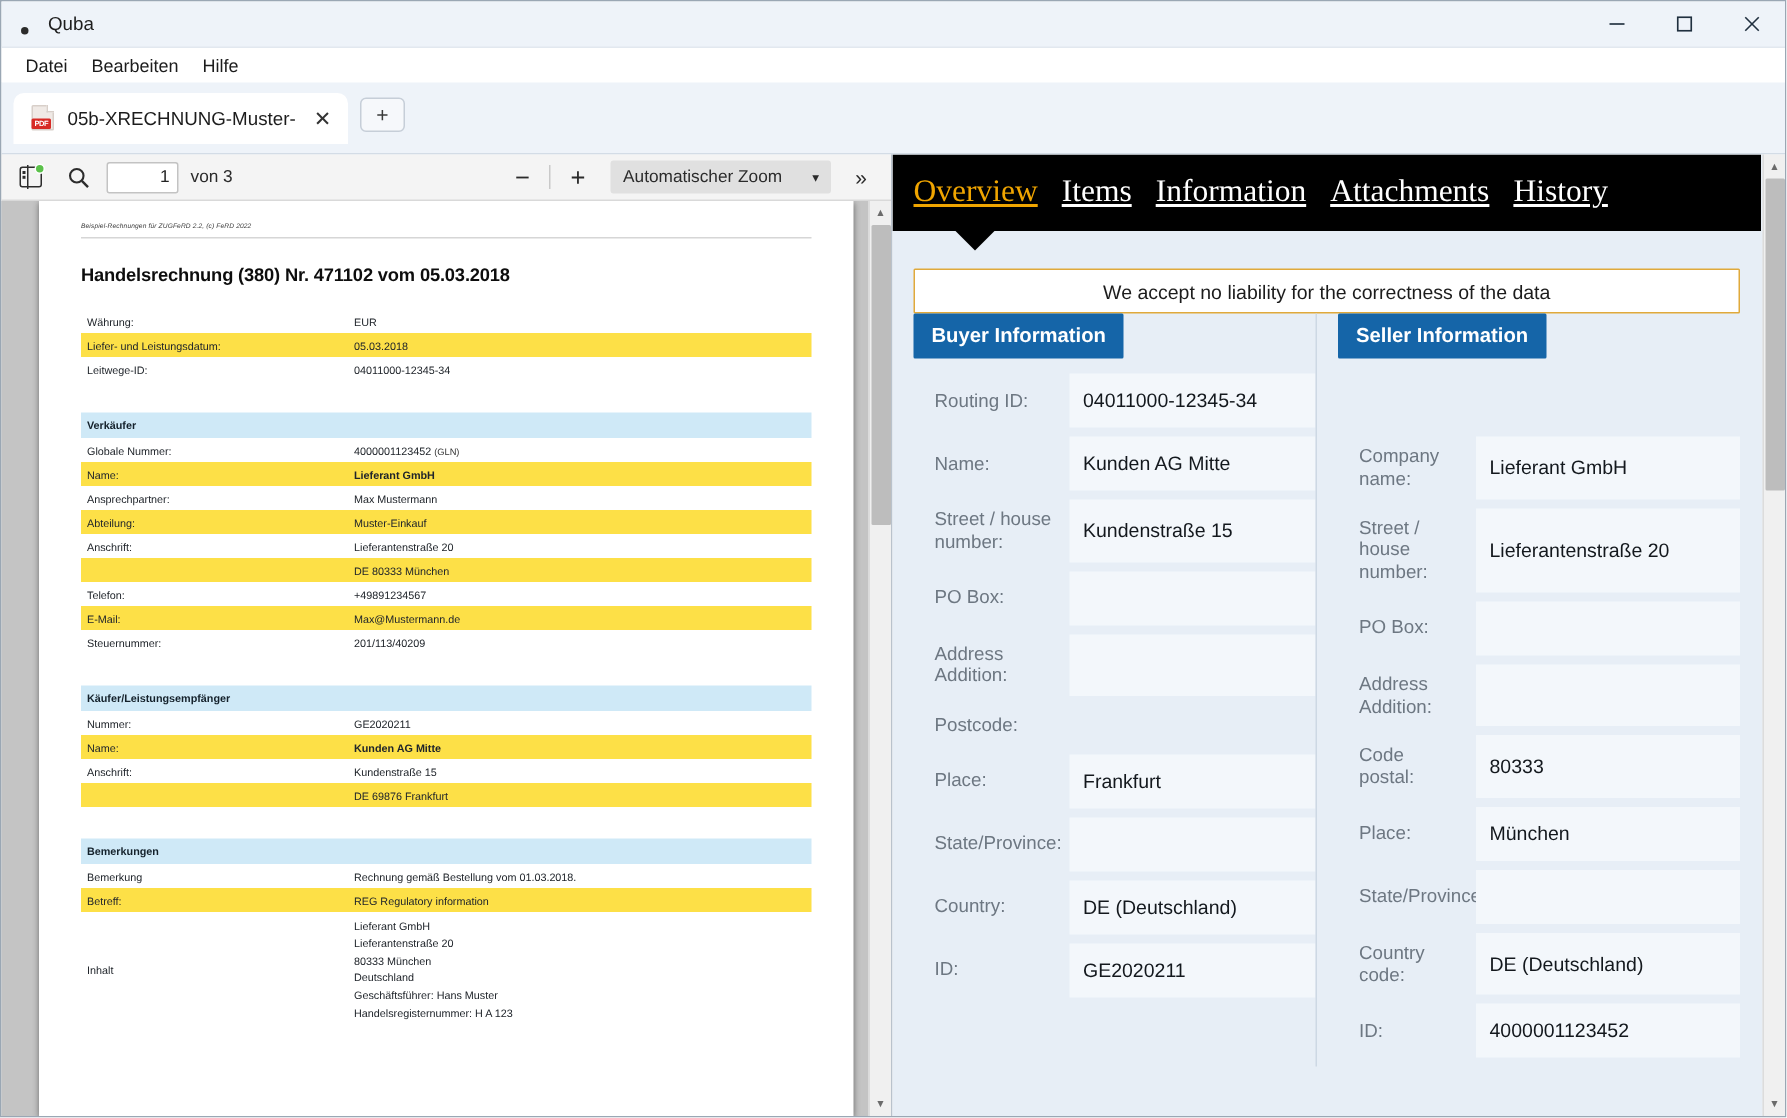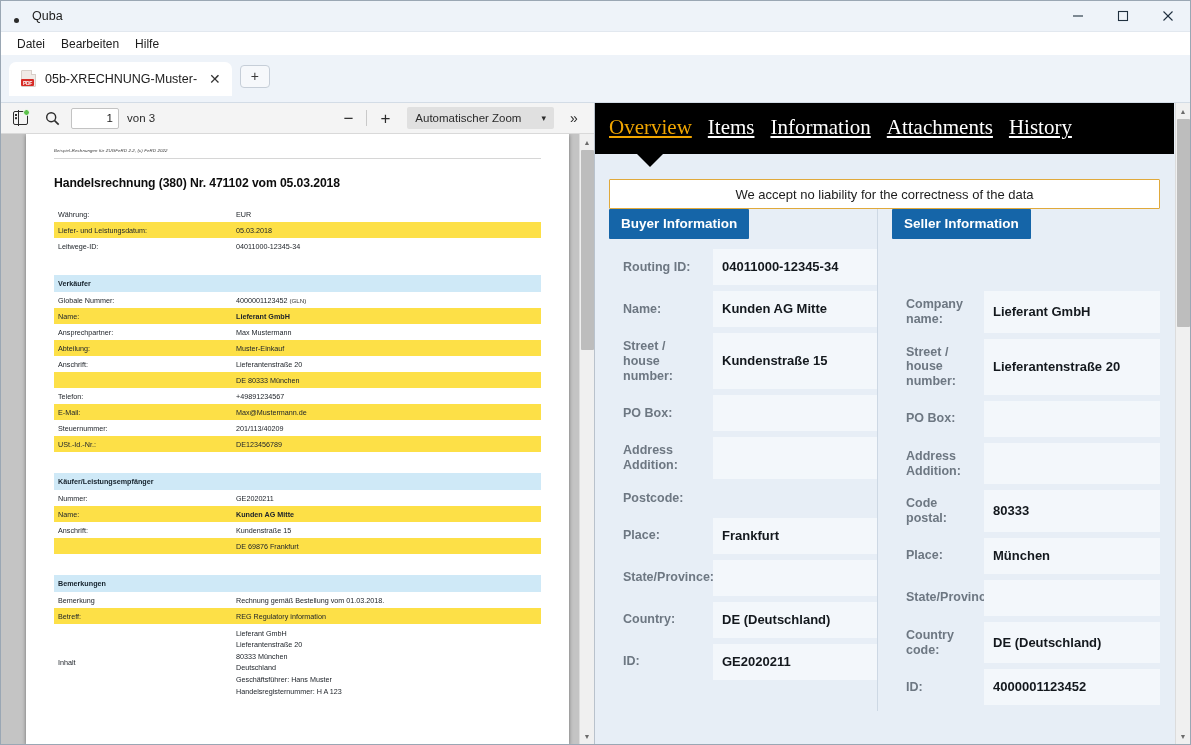--- a/index.html
+++ b/index.html
@@ -275,21 +275,21 @@
   }
   .card { flex: 1; min-width: 0; position: relative; }
   .card.seller { border-left: 1px solid #cdd8e4; padding-left: 14px; }
   .card-head {
     display: inline-block;
     background: #1565a8;
     color: #ffffff; font-weight: bold; font-size: 13.5px;
     padding: 7px 12px 8px 12px;
     border-radius: 1px;
   }
-  .kv-list { margin-top: 10px; font-weight: bold; }
+  .kv-list { margin-top: 10px; }
   .kv-row { display: flex; align-items: stretch; margin-bottom: 6px; }
   .kv-k {
     width: 104px; flex: 0 0 104px;
     font-size: 12.5px; color: #6d7782;
     display: flex; align-items: center;
     padding: 6px 8px 6px 14px; line-height: 1.18;
   }
   .kv-v {
     flex: 1; min-width: 0;
     background: #f3f7fb;
@@ -439,24 +439,20 @@
               <td class="v">+49891234567</td>
             </tr>
             <tr class="alt">
               <td class="k">E-Mail:</td>
               <td class="v">Max@Mustermann.de</td>
             </tr>
             <tr>
               <td class="k">Steuernummer:</td>
               <td class="v">201/113/40209</td>
             </tr>
-            <tr class="alt">
-              <td class="k">USt.-Id.-Nr.:</td>
-              <td class="v">DE123456789</td>
-            </tr>
           </tbody>
             </table>
 
           <div class="pdf-gap"></div>
 
           <table class="pdf-tbl">
             <tbody>
                 <tr class="hdr">
               <td>Käufer/Leistungsempfänger</td>
               <td></td>

